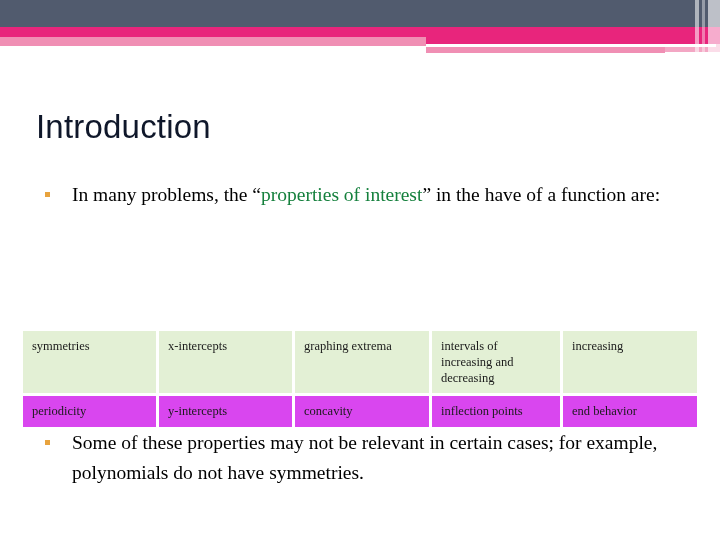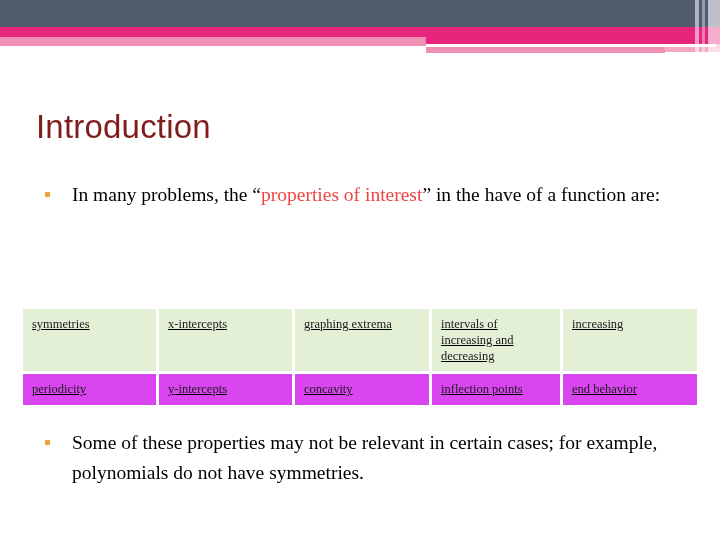--- a/index.html
+++ b/index.html
@@ -79,21 +79,21 @@
   .vstripe-c { left: 708px; width: 12px; background: rgba(255,255,255,0.62); }
 
   
   .slide-title {
     position: absolute;
     left: 36px;
     top: 108px;
     font-family: "Liberation Sans", "DejaVu Sans", sans-serif;
     font-size: 33px;
     font-weight: 400;
-    color: #7f1d1d;
+    color: #0f172a;
     letter-spacing: 0.2px;
     white-space: nowrap;
   }
 
   
   .bullet-block {
     position: absolute;
     left: 36px;
     font-size: 19.5px;
     line-height: 30px;
@@ -116,27 +116,26 @@
     background: #e8a33d;
   }
   .bullet-text { display: block; }
   .highlight-red { color: #c0392b; }
   .quote-mark { color: #000000; }
 
   
   .prop-table {
     position: absolute;
     left: 20px;
-    top: 306px;
+    top: 328px;
     width: 680px;
     border-collapse: separate;
     border-spacing: 3px 3px;
     table-layout: fixed;
     font-family: "Liberation Sans", "DejaVu Sans", sans-serif;
-    text-decoration: underline;
   }
   .prop-table td {
     background: #e3f0d5;
     color: #1a1a1a;
     font-size: 12.5px;
     line-height: 16px;
     padding: 7px 8px 7px 9px;
     vertical-align: top;
     font-family: "Liberation Serif", "DejaVu Serif", serif;
   }
@@ -163,21 +162,21 @@
   <div class="vstripe vstripe-a"></div>
   <div class="vstripe vstripe-b"></div>
   <div class="vstripe vstripe-c"></div>
 </div>
 
 <div class="slide-title">Introduction</div>
 
 <div class="bullet-block bullet-top">
   <div class="bullet-row">
     <span class="bullet-mark" style="background: rgb(232, 163, 61);"></span>
-    <span class="bullet-text"><span>In many problems, the </span><span class="quote-mark">“</span><span class="highlight-red" style="color: #ef4444;">properties of interest</span><span class="quote-mark">”</span><span> in the have of a function are:</span></span>
+    <span class="bullet-text"><span>In many problems, the </span><span class="quote-mark">“</span><span class="highlight-red" style="color: #15803d;">properties of interest</span><span class="quote-mark">”</span><span> in the have of a function are:</span></span>
   </div>
 </div>
 
 <table class="prop-table">
   <colgroup>
     <col class="col-1">
       <col class="col-2">
       <col class="col-3">
       <col class="col-4">
       <col class="col-5">

